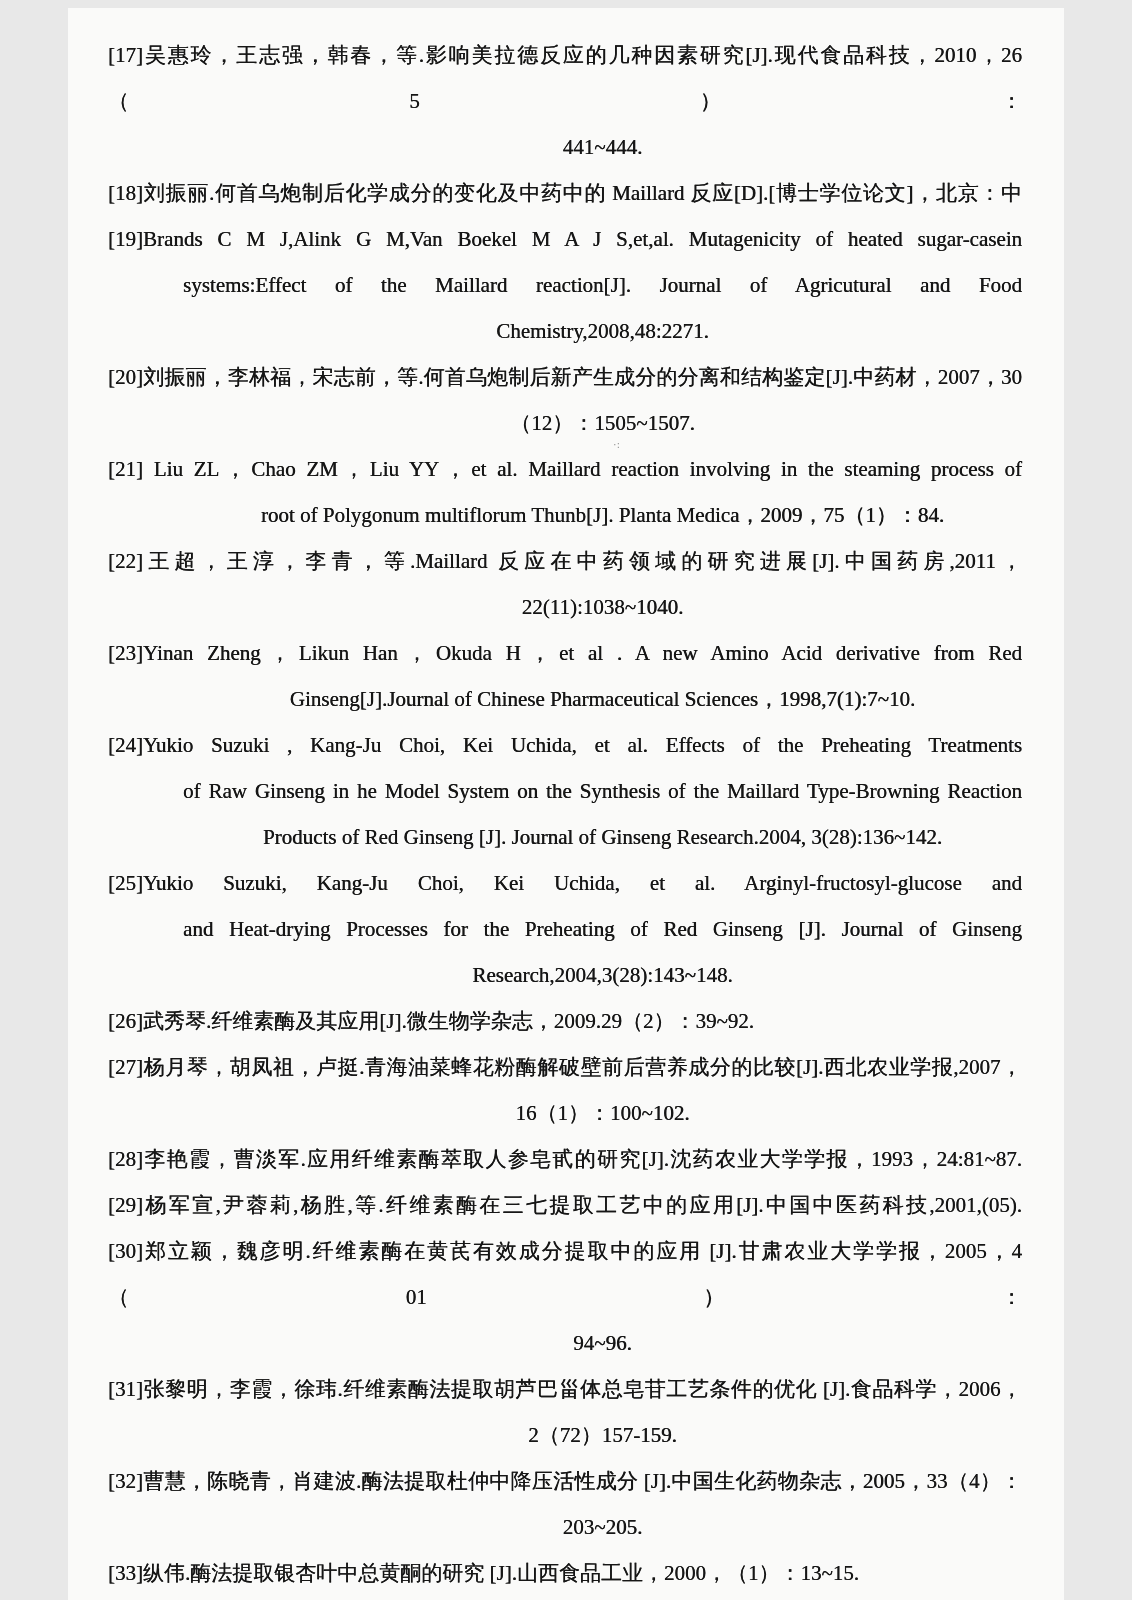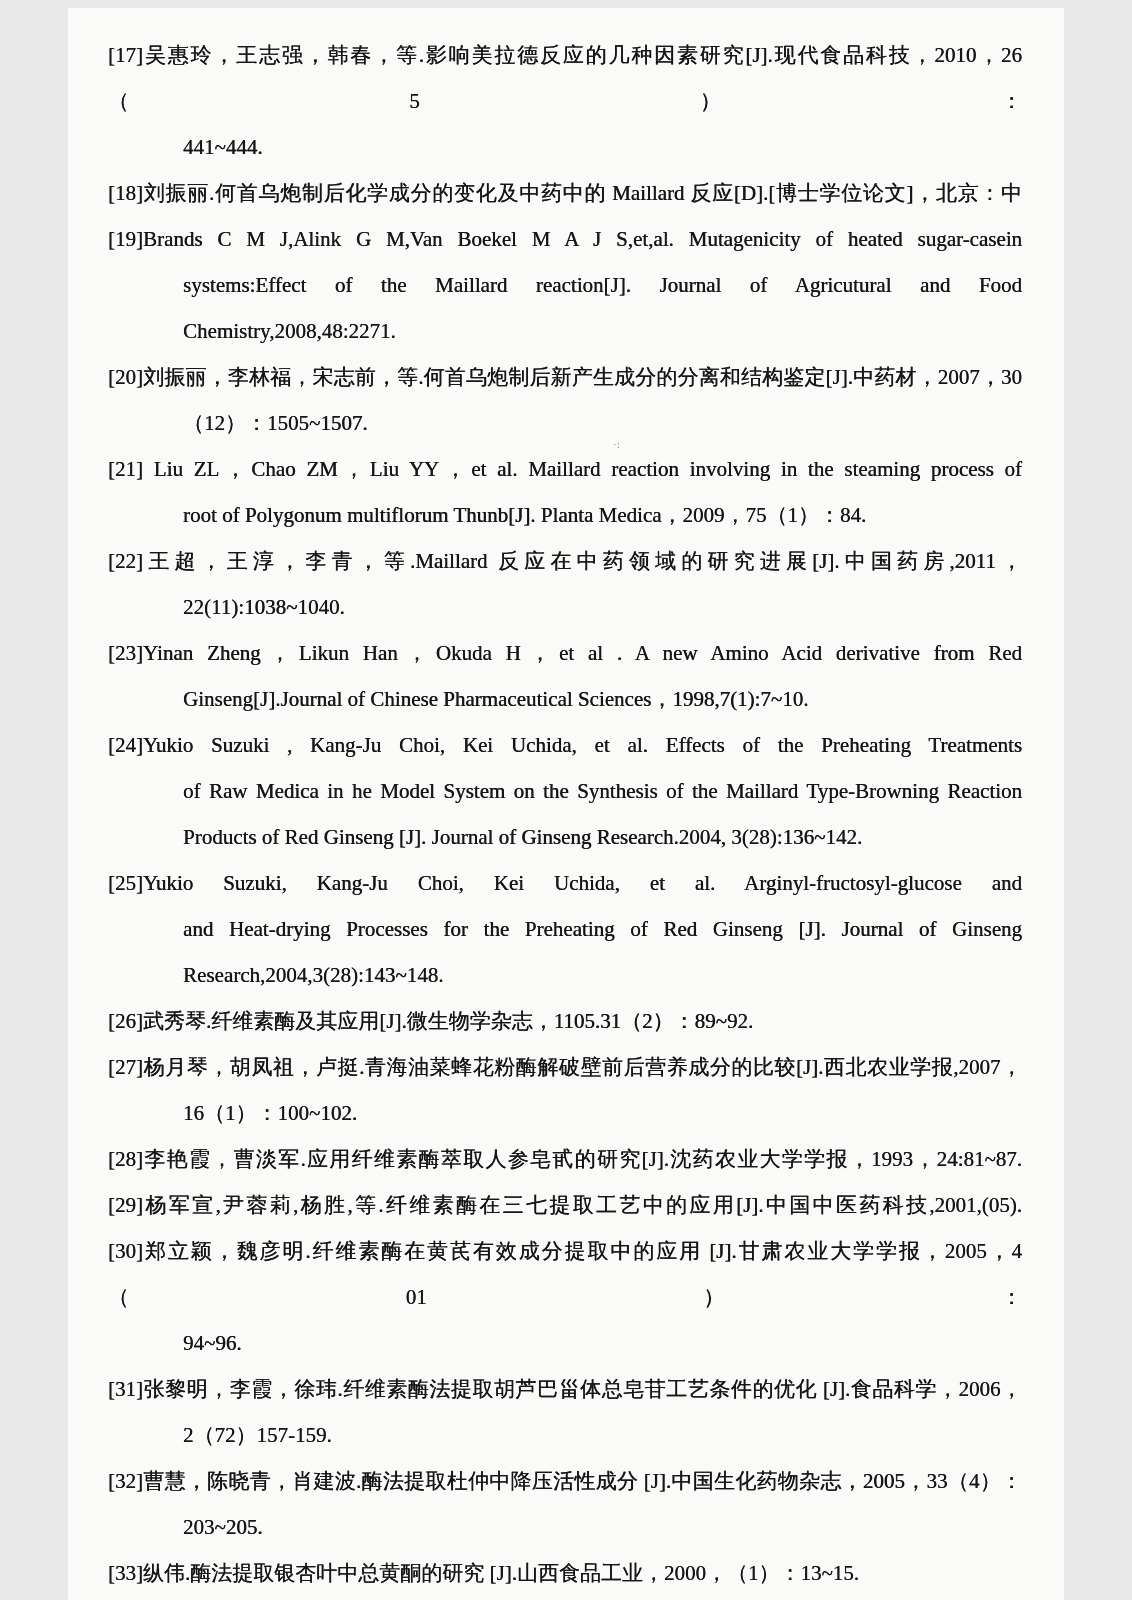--- a/index.html
+++ b/index.html
@@ -25,20 +25,21 @@
     font-size: 21px;
     line-height: 46px;
     color: #161616;
     text-shadow: 0.35px 0 0 currentColor; 
   }
   .ref-line {
     white-space: nowrap;
   }
   .ref-line.cont {
     padding-left: 75px;
+    text-align: center;
   }
   .ref-line.just {
     white-space: normal;
     text-align: justify;
     text-align-last: justify;
   }
   .artifact {
     position: absolute;
     left: 545px;
     top: 430px;
@@ -75,30 +76,30 @@
       <div class="ref">
         <div class="ref-line first just">[22]王超，王淳，李青，等.Maillard 反应在中药领域的研究进展[J].中国药房,2011，</div>
         <div class="ref-line cont">22(11):1038~1040.</div>
       </div>
       <div class="ref">
         <div class="ref-line first just">[23]Yinan Zheng，Likun Han，Okuda H，et al . A new Amino Acid derivative from Red</div>
         <div class="ref-line cont">Ginseng[J].Journal of Chinese Pharmaceutical Sciences，1998,7(1):7~10.</div>
       </div>
       <div class="ref">
         <div class="ref-line first just">[24]Yukio Suzuki , Kang-Ju Choi, Kei Uchida, et al. Effects of the Preheating Treatments</div>
-        <div class="ref-line cont just">of Raw Medica in he Model System on the Synthesis of the Maillard Type-Browning Reaction</div>
+        <div class="ref-line cont just">of Raw Ginseng in he Model System on the Synthesis of the Maillard Type-Browning Reaction</div>
         <div class="ref-line cont">Products of Red Ginseng [J]. Journal of Ginseng Research.2004, 3(28):136~142.</div>
       </div>
       <div class="ref">
         <div class="ref-line first just">[25]Yukio Suzuki, Kang-Ju Choi, Kei Uchida, et al. Arginyl-fructosyl-glucose and</div>
         <div class="ref-line cont just">and Heat-drying Processes for the Preheating of Red Ginseng [J]. Journal of Ginseng</div>
         <div class="ref-line cont">Research,2004,3(28):143~148.</div>
       </div>
       <div class="ref">
-        <div class="ref-line first">[26]武秀琴.纤维素酶及其应用[J].微生物学杂志，1105.31（2）：89~92.</div>
+        <div class="ref-line first">[26]武秀琴.纤维素酶及其应用[J].微生物学杂志，2009.29（2）：39~92.</div>
       </div>
       <div class="ref">
         <div class="ref-line first just">[27]杨月琴，胡凤祖，卢挺.青海油菜蜂花粉酶解破壁前后营养成分的比较[J].西北农业学报,2007，</div>
         <div class="ref-line cont">16（1）：100~102.</div>
       </div>
       <div class="ref">
         <div class="ref-line first just">[28]李艳霞，曹淡军.应用纤维素酶萃取人参皂甙的研究[J].沈药农业大学学报，1993，24:81~87.</div>
       </div>
       <div class="ref">
         <div class="ref-line first just">[29]杨军宣,尹蓉莉,杨胜,等.纤维素酶在三七提取工艺中的应用[J].中国中医药科技,2001,(05).</div>

